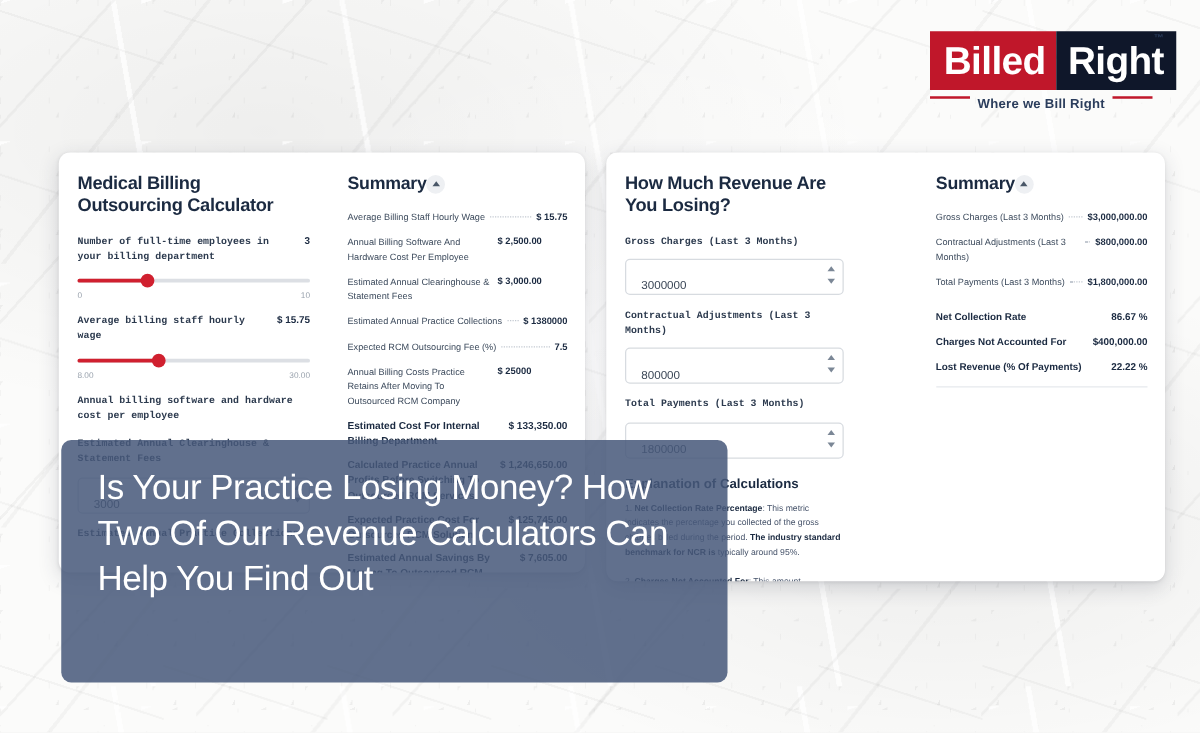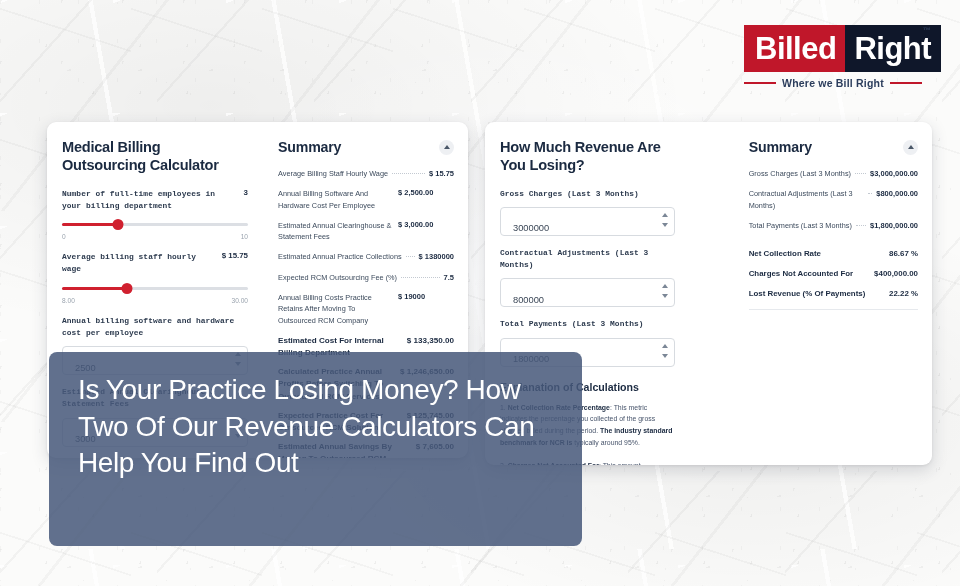--- a/index.html
+++ b/index.html
@@ -45,21 +45,21 @@
   .logo-billed, .logo-right {
     display: flex; align-items: center; justify-content: center;
     font-weight: 700; color: #fff; letter-spacing: -.5px;
   }
   .logo-billed { background: #c0172a; padding: 0 9px 0 11px; font-size: 31px; }
   .logo-right  { background: #0f172a; padding: 0 10px 0 9px; font-size: 31px; }
   .logo-tm {
     position: absolute; right: -9px; top: 1px;
     font-size: 8px; color: #2b3d5c; font-weight: 700;
   }
-  .logo-tagline-row { display: flex; align-items: center; gap: 6px; margin-top: 5px; }
+  .logo-tagline-row { display: flex; gap: 6px; margin-top: 5px; }
   .tag-rule { flex: 1; height: 2px; background: #c0172a; }
   .logo-tagline {
     font-size: 10.5px; font-weight: 700; color: #2b3d5c;
     white-space: nowrap; letter-spacing: .2px;
   }
 
   
   .card {
     position: absolute; background: #fff; border-radius: 9px;
     box-shadow: 0 5px 16px rgba(40,50,70,.17), 0 1px 3px rgba(0,0,0,.08);
@@ -120,21 +120,21 @@
   }
   .spin i {
     display: block; width: 0; height: 0;
     border-left: 3px solid transparent; border-right: 3px solid transparent;
   }
   .spin i.up   { border-bottom: 4px solid #7b8796; }
   .spin i.down { border-top: 4px solid #7b8796; }
 
   
   .summary-head {
-    display: flex; justify-content: space-between; align-items: center;
+    display: flex; justify-content: flex-start; align-items: center;
     margin-bottom: 13px;
   }
   .summary-title {
     font-size: 14.2px; font-weight: 700; color: #1b2a41; letter-spacing: -.2px;
   }
   .collapse-btn {
     width: 15px; height: 15px; border-radius: 50%;
     background: #eef0f3; display: flex; align-items: center; justify-content: center;
   }
   .collapse-btn i {
@@ -237,27 +237,20 @@
       </div>
       <div class="slider-range">
         <span>8.00</span>
         <span>30.00</span>
       </div>
     </div>
 
     <div class="field">
       <div class="field-head">
         <span class="field-label">Annual billing software and hardware cost per employee</span>
-      </div>
-      <div class="num-input">
-        <span class="val">2500</span>
-        <span class="spin">
-          <i class="up"></i>
-          <i class="down"></i>
-        </span>
       </div>
     </div>
 
     <div class="field">
       <div class="field-head">
         <span class="field-label">Estimated Annual Clearinghouse &amp; Statement Fees</span>
       </div>
       <div class="num-input">
         <span class="val">3000</span>
         <span class="spin">
@@ -301,21 +294,21 @@
       <span class="sum-dots"></span>
       <span class="sum-val">$ 1380000</span>
     </div>
     <div class="sum-row">
       <span class="sum-label">Expected RCM Outsourcing Fee (%)</span>
       <span class="sum-dots"></span>
       <span class="sum-val">7.5</span>
     </div>
     <div class="sum-row wrap">
       <span class="sum-label">Annual Billing Costs Practice Retains After Moving To Outsourced RCM Company</span>
-      <span class="sum-val">$ 19000</span>
+      <span class="sum-val">$ 25000</span>
     </div>
 
     <div class="sum-total">
       <span class="t-label">Estimated Cost For Internal Billing Department</span>
       <span>$ 133,350.00</span>
     </div>
 
     <div class="sum-total">
       <span class="t-label">Calculated Practice Annual Profits Before Switching To Outsourced RCM Services</span>
       <span>$ 1,246,650.00</span>

